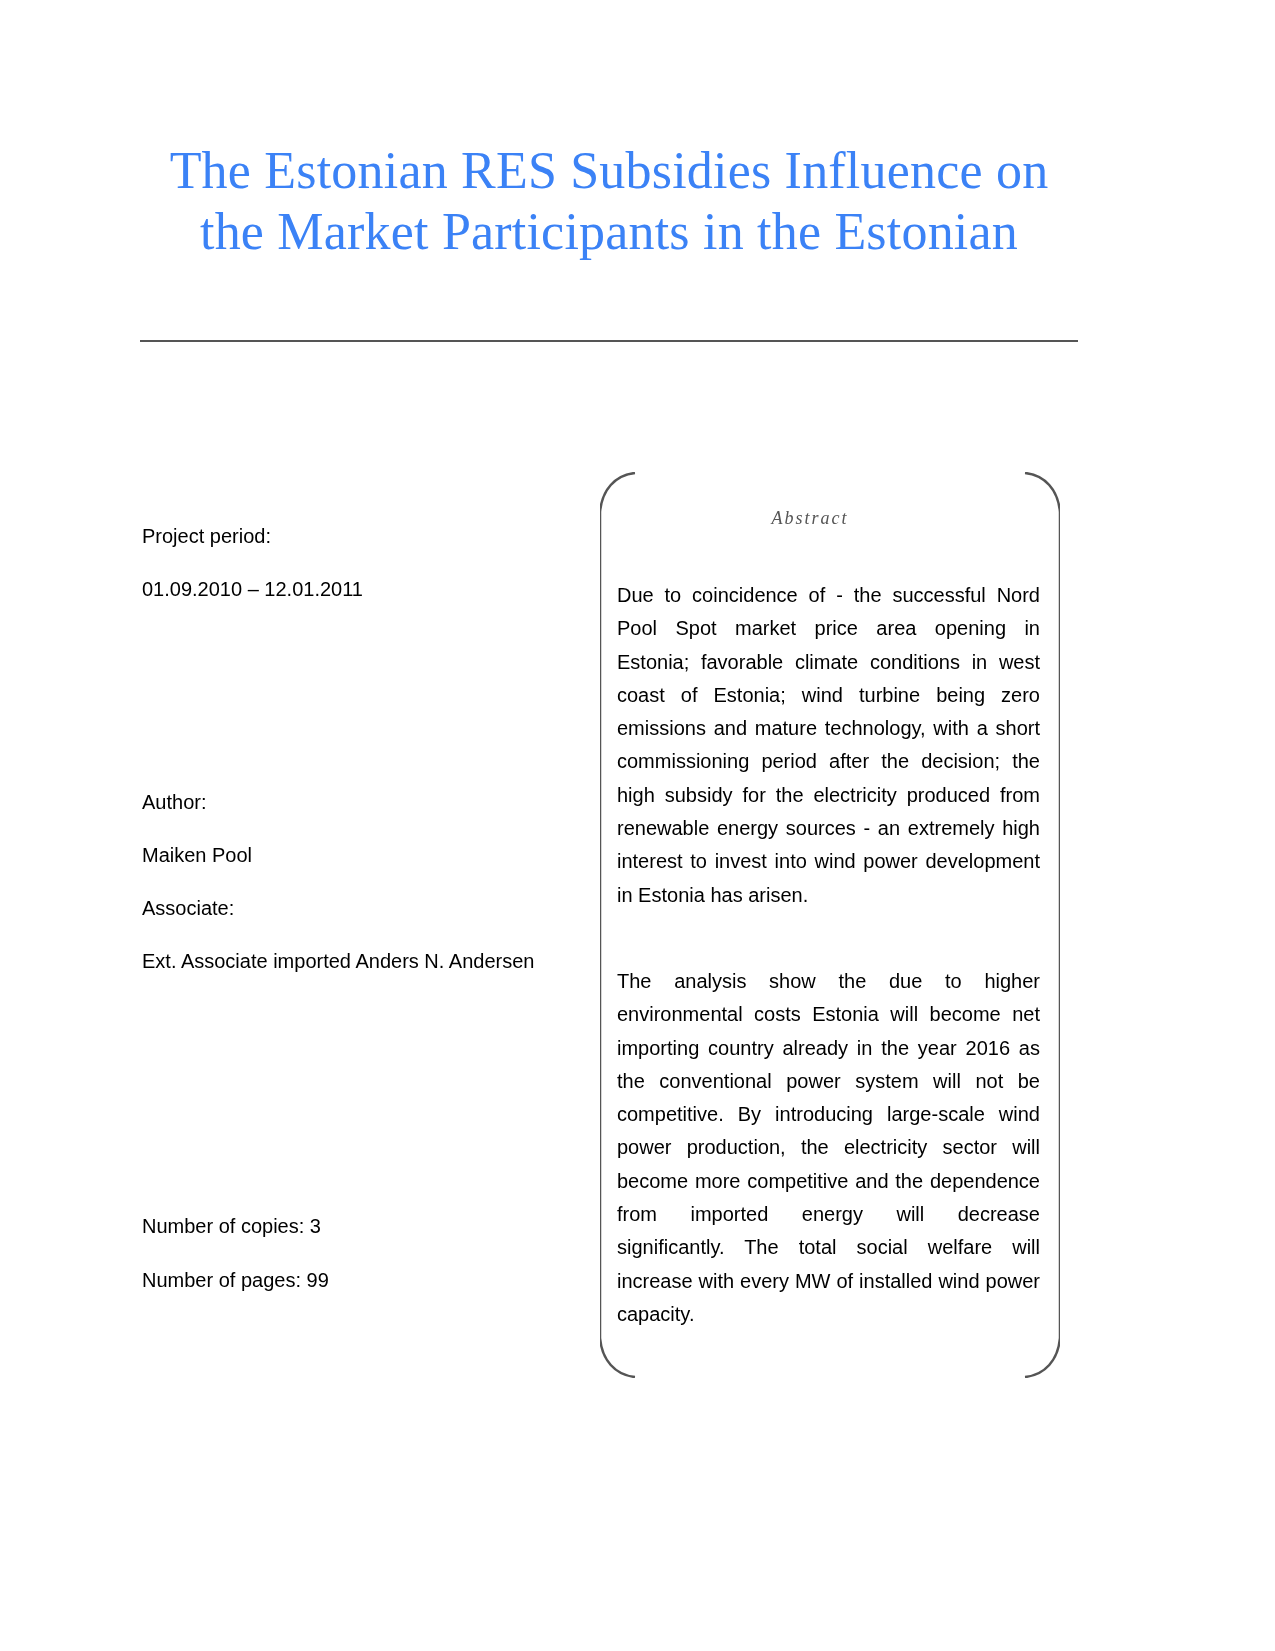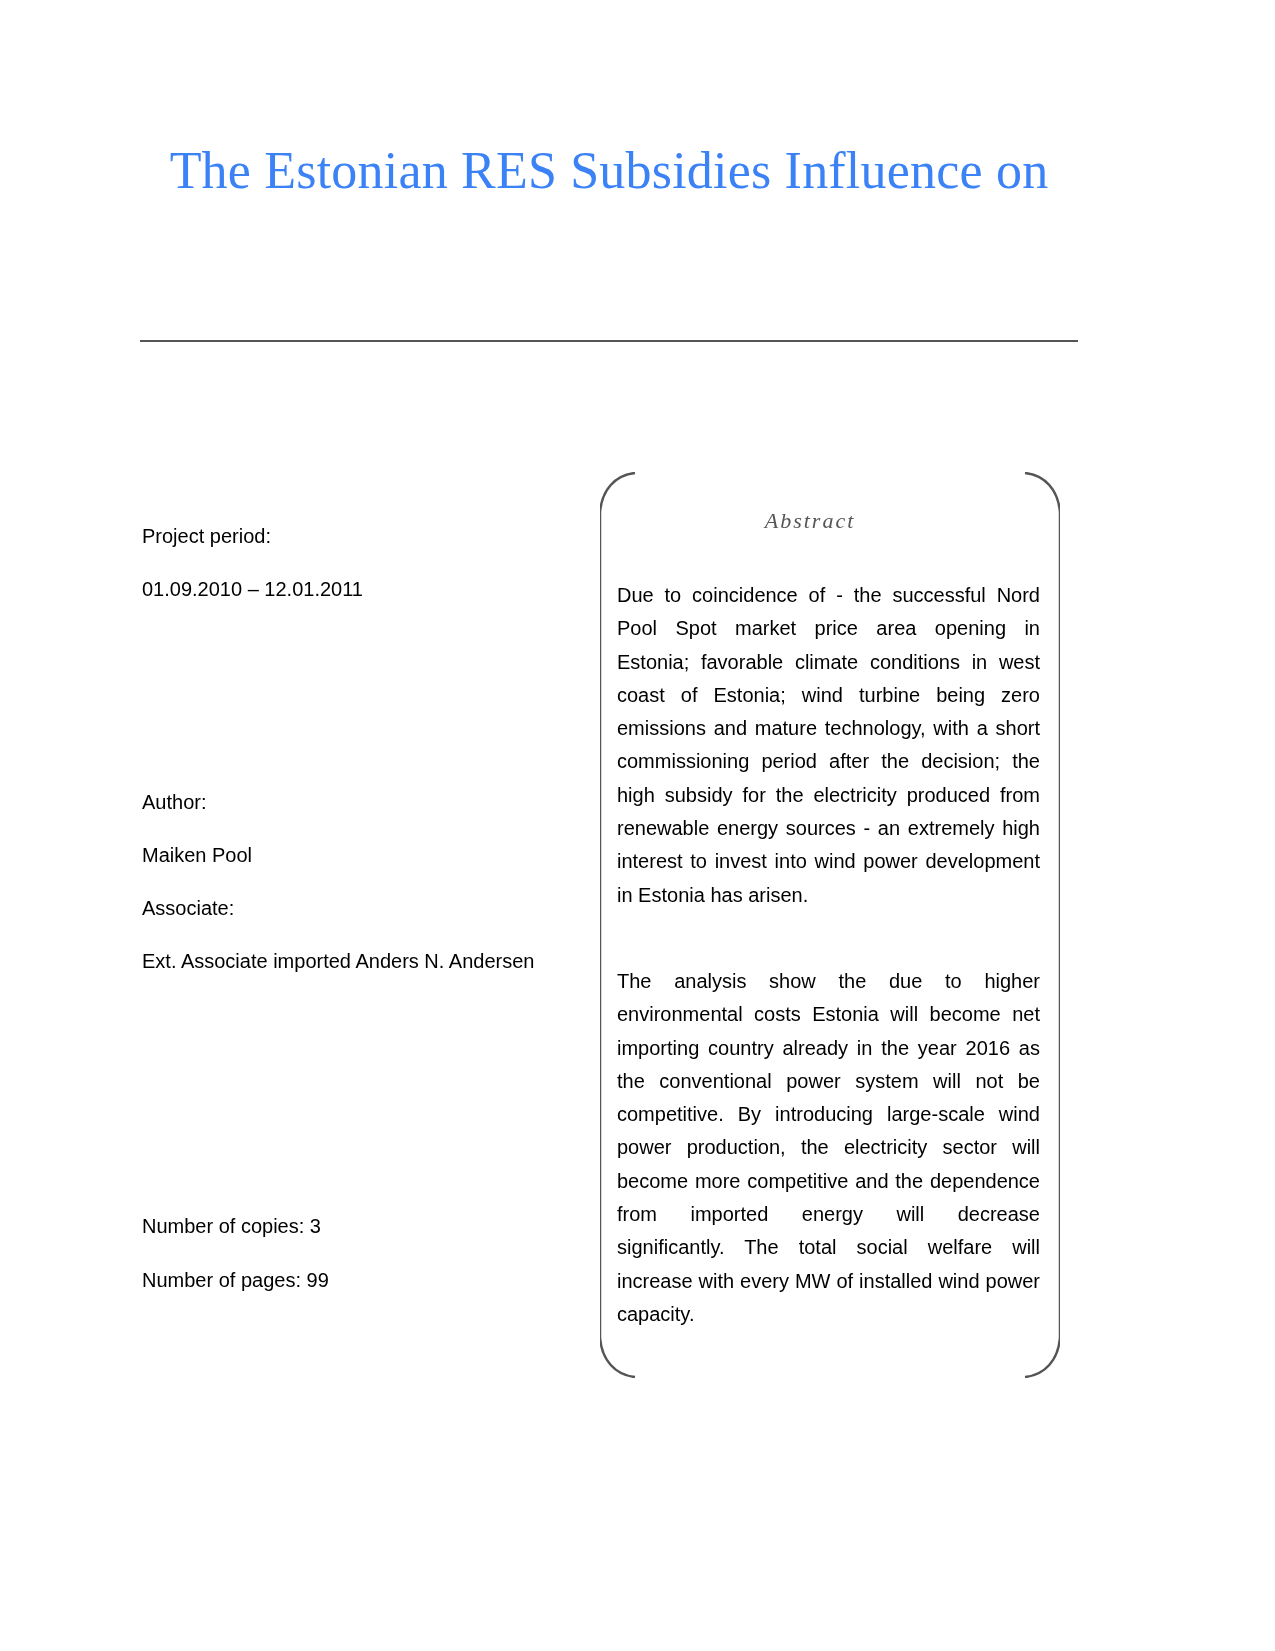--- a/index.html
+++ b/index.html
@@ -10,32 +10,33 @@
     font-size: 52px; line-height: 61px; color: #3b82f6; letter-spacing: 0.2px;
   }
   .title-rule { position: absolute; left: 140px; top: 340px; width: 938px; height: 0; border-top: 2px solid #555; }
   .meta { position: absolute; left: 142px; font-size: 20px; line-height: 24px; color: #000; }
   .meta b { font-weight: normal; margin-top: 35px; }
   .abstract-box { position: absolute; left: 600px; top: 472px; width: 460px; height: 906px; }
   .abstract-box svg { position: absolute; left: 0; top: 0; }
   .abstract-heading {
     position: absolute; left: 600px; top: 508px; width: 420px; text-align: center;
     font-family: "Liberation Serif", "DejaVu Serif", serif; font-style: italic;
-    font-size: 22px; letter-spacing: 2px; color: #555555;
+    font-size: 18px; letter-spacing: 2px; color: #555555;
   }
   .abstract-text {
     position: absolute; left: 617px; width: 423px; font-size: 20px; line-height: 33.3px;
     text-align: justify; color: #000; margin-top: 37px;
   }
 </style>
 </head>
 <body>
 
 <div class="title">
   <div>The Estonian RES Subsidies Influence on</div>
+  <div>the Market Participants in the Estonian</div>
 </div>
 <div class="title-rule"></div>
 
 <div class="meta" style="top:524px;"><b>Project period:</b></div>
 <div class="meta" style="top:577px;">01.09.2010 – 12.01.2011</div>
 
 <div class="meta" style="top:790px;"><b>Author:</b></div>
 <div class="meta" style="top:843px;">Maiken Pool</div>
 <div class="meta" style="top:896px;"><b>Associate:</b></div>
 <div class="meta" style="top:949px;">Ext. Associate imported Anders N. Andersen</div>

